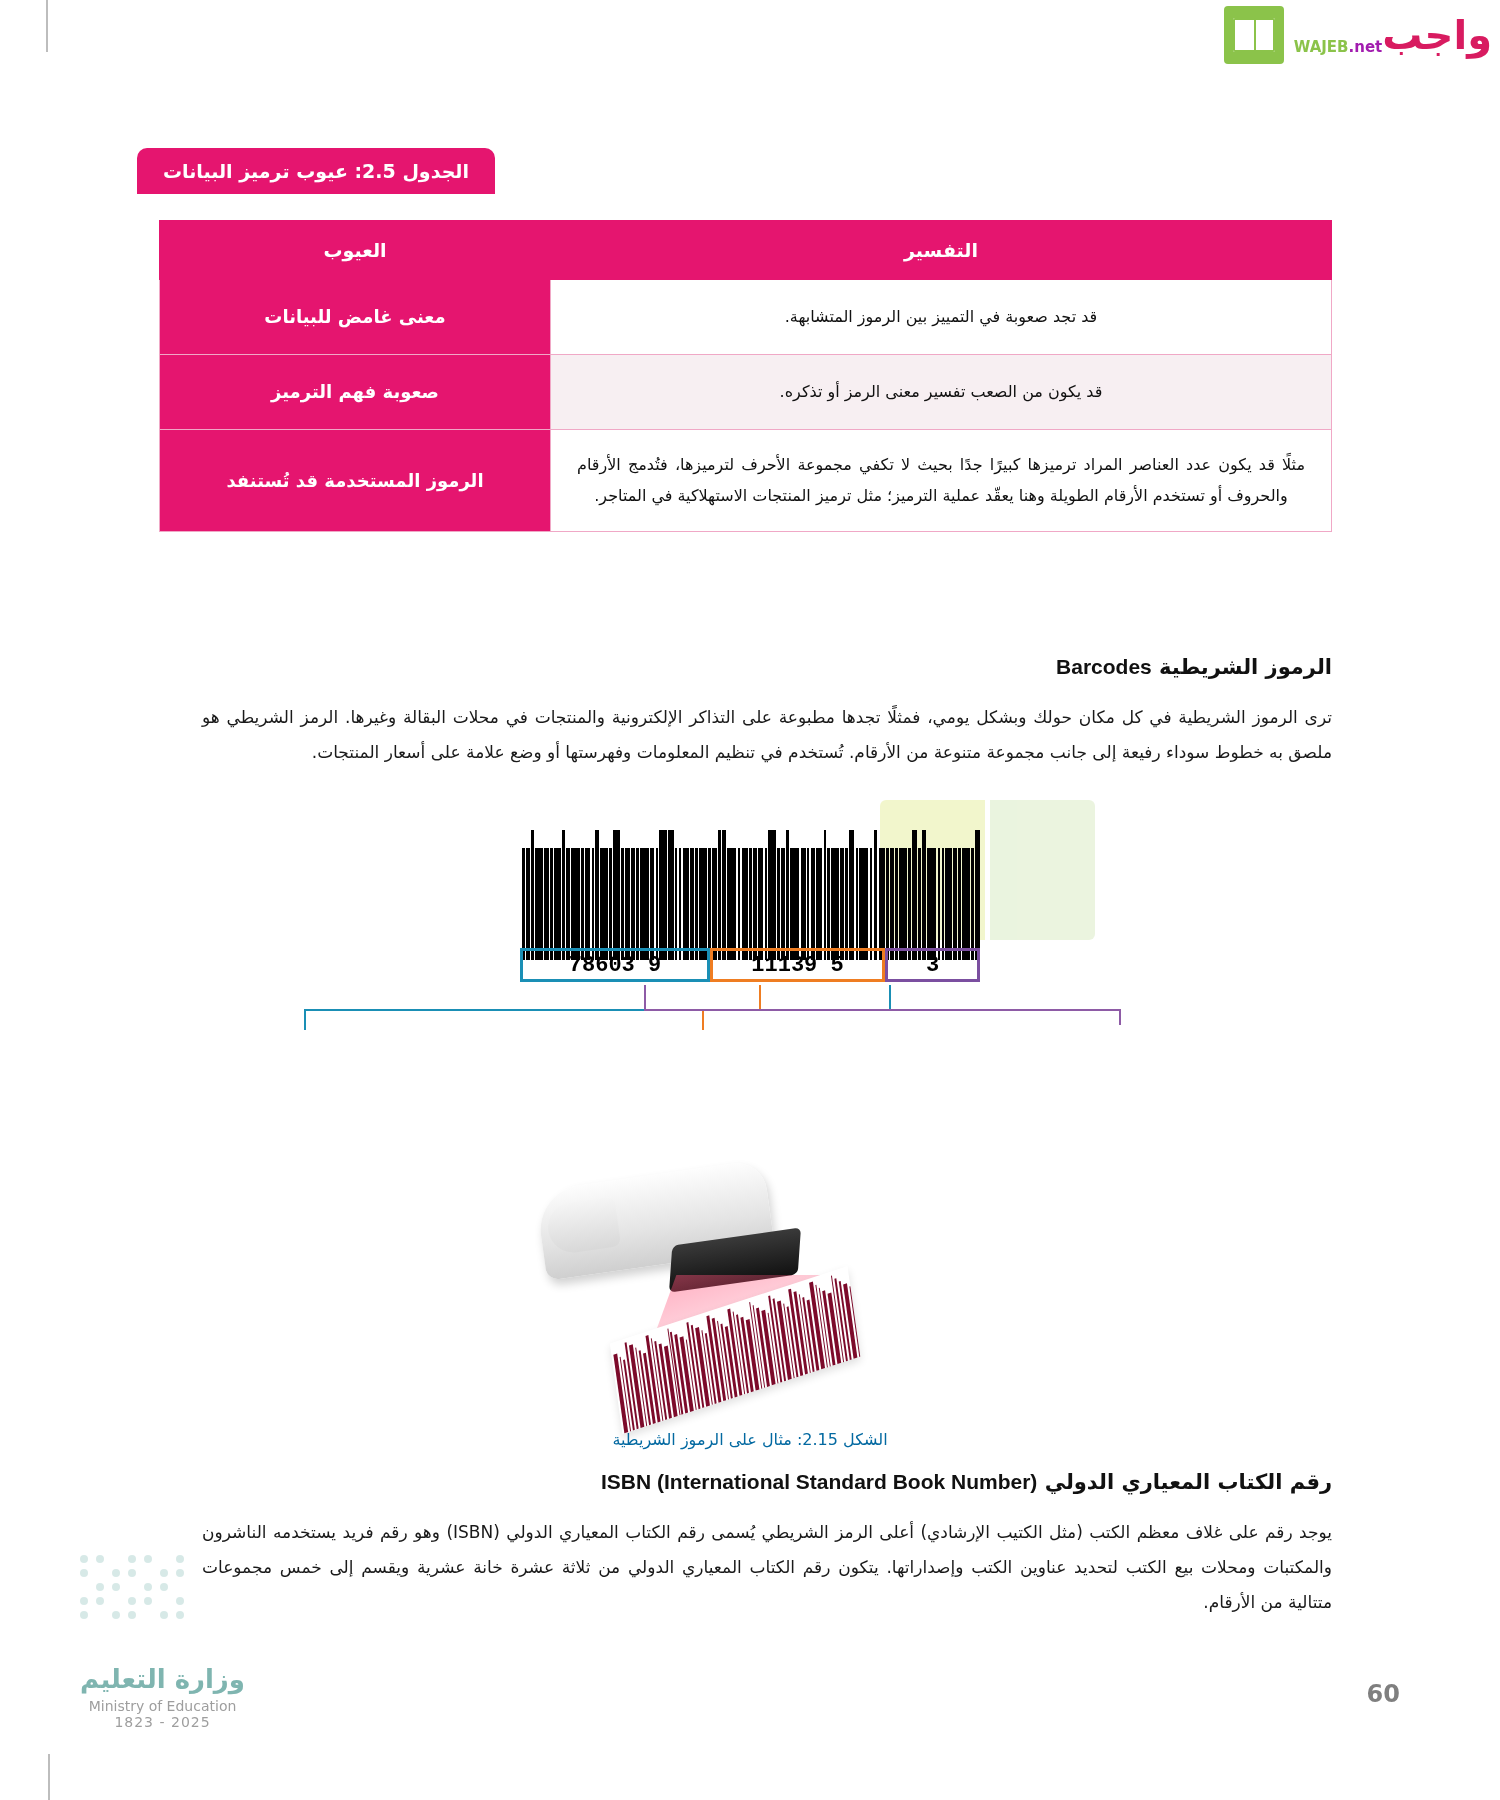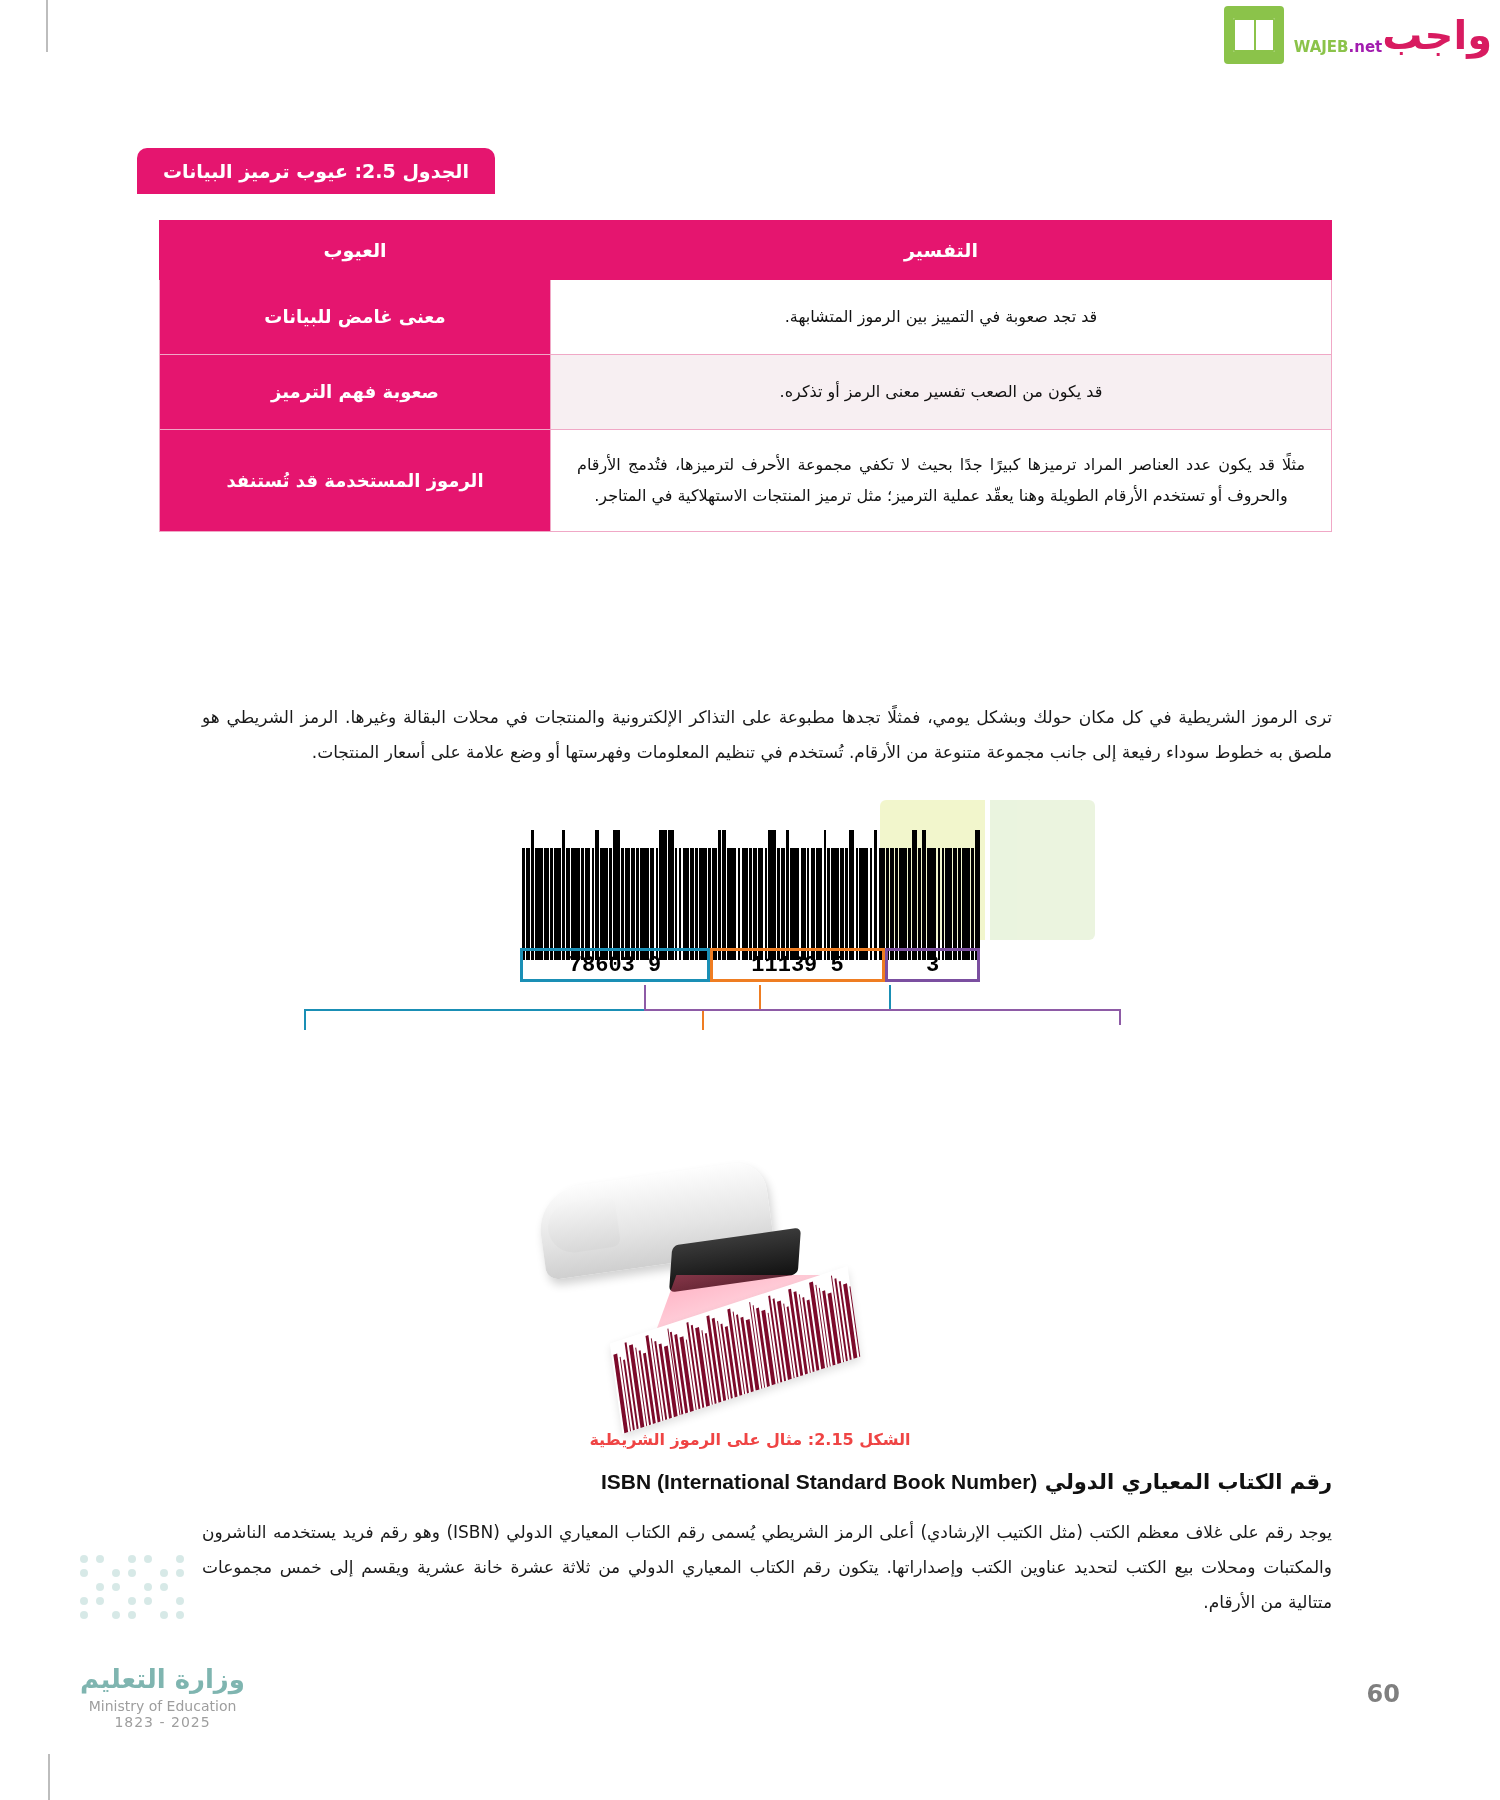--- a/index.html
+++ b/index.html
@@ -172,21 +172,21 @@
     position:absolute;left:90px;top:140px;width:250px;height:90px;
     transform:rotate(-18deg) skewX(-10deg);
     background:#fff;
     display:flex;align-items:flex-end;gap:0;
     box-shadow:0 4px 8px rgba(0,0,0,.12);
   }
   .scan-barcode .bar{background:#7c0a2a;}
 
   .fig-caption{
     position:absolute;top:1430px;left:0;width:1500px;text-align:center;
-    color:#ef4444;font-size:16px;font-weight:bold;direction:rtl;
+    color:#0369a1;font-size:16px;font-weight:normal;direction:rtl;
   }
 
   
   .moe{
     position:absolute;left:80px;bottom:70px;text-align:center;direction:rtl;
   }
   .moe .ar{font-size:26px;font-weight:bold;color:#7fb5b0;letter-spacing:2px;}
   .moe .en{font-size:14px;color:#9e9e9e;margin-top:4px;}
   .moe .yr{font-size:14px;color:#9e9e9e;letter-spacing:1px;}
   .dots{
@@ -233,20 +233,24 @@
         <td class="exp">قد يكون من الصعب تفسير معنى الرمز أو تذكره.</td>
         <td class="dis">صعوبة فهم الترميز</td>
       </tr>
       <tr>
         <td class="exp justified">مثلًا قد يكون عدد العناصر المراد ترميزها كبيرًا جدًا بحيث لا تكفي مجموعة الأحرف لترميزها، فتُدمج الأرقام والحروف أو تستخدم الأرقام الطويلة وهنا يعقّد عملية الترميز؛ مثل ترميز المنتجات الاستهلاكية في المتاجر.</td>
         <td class="dis">الرموز المستخدمة قد تُستنفد</td>
       </tr>
     </tbody>
   </table>
 
+  <div class="sec-head" id="head-barcodes">
+    <span>الرموز الشريطية</span>
+    <span class="en">Barcodes</span>
+  </div>
   <div class="body-par" id="par-barcodes">ترى الرموز الشريطية في كل مكان حولك وبشكل يومي، فمثلًا تجدها مطبوعة على التذاكر الإلكترونية والمنتجات في محلات البقالة وغيرها. الرمز الشريطي هو ملصق به خطوط سوداء رفيعة إلى جانب مجموعة متنوعة من الأرقام. تُستخدم في تنظيم المعلومات وفهرستها أو وضع علامة على أسعار المنتجات.</div>
 
   <div class="barcode-wrap">
     <div class="bc-bg-book">
       <div class="bl"></div>
         <div class="br"></div>
     </div>
     <div class="bc-wm-text"></div>
     <div class="barcode" id="barcode-bars">
         <div class="bar" style="width: 5.13966px; margin-left: 1.28492px; height: 130px;"></div>

